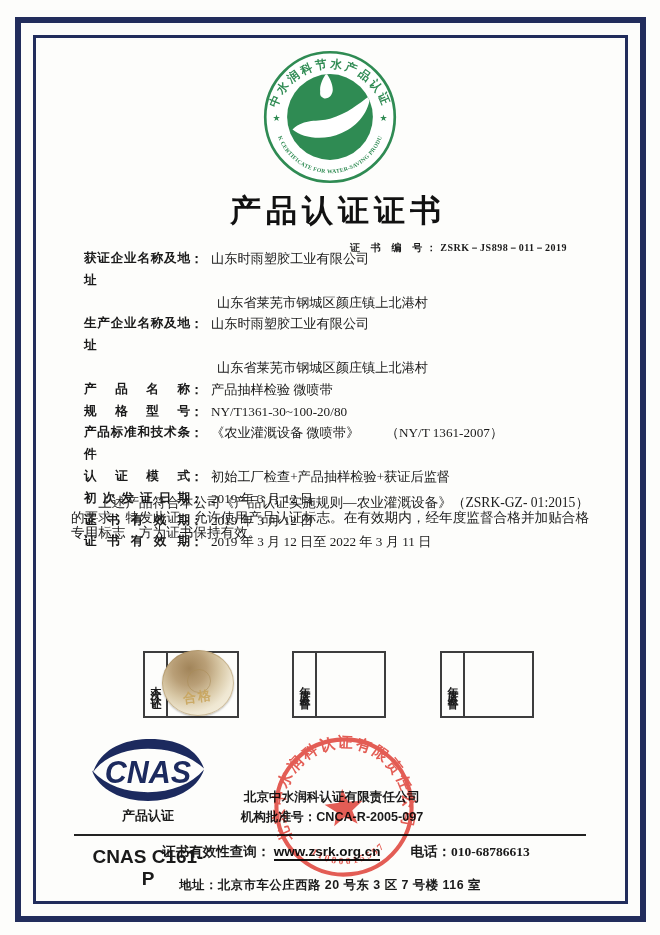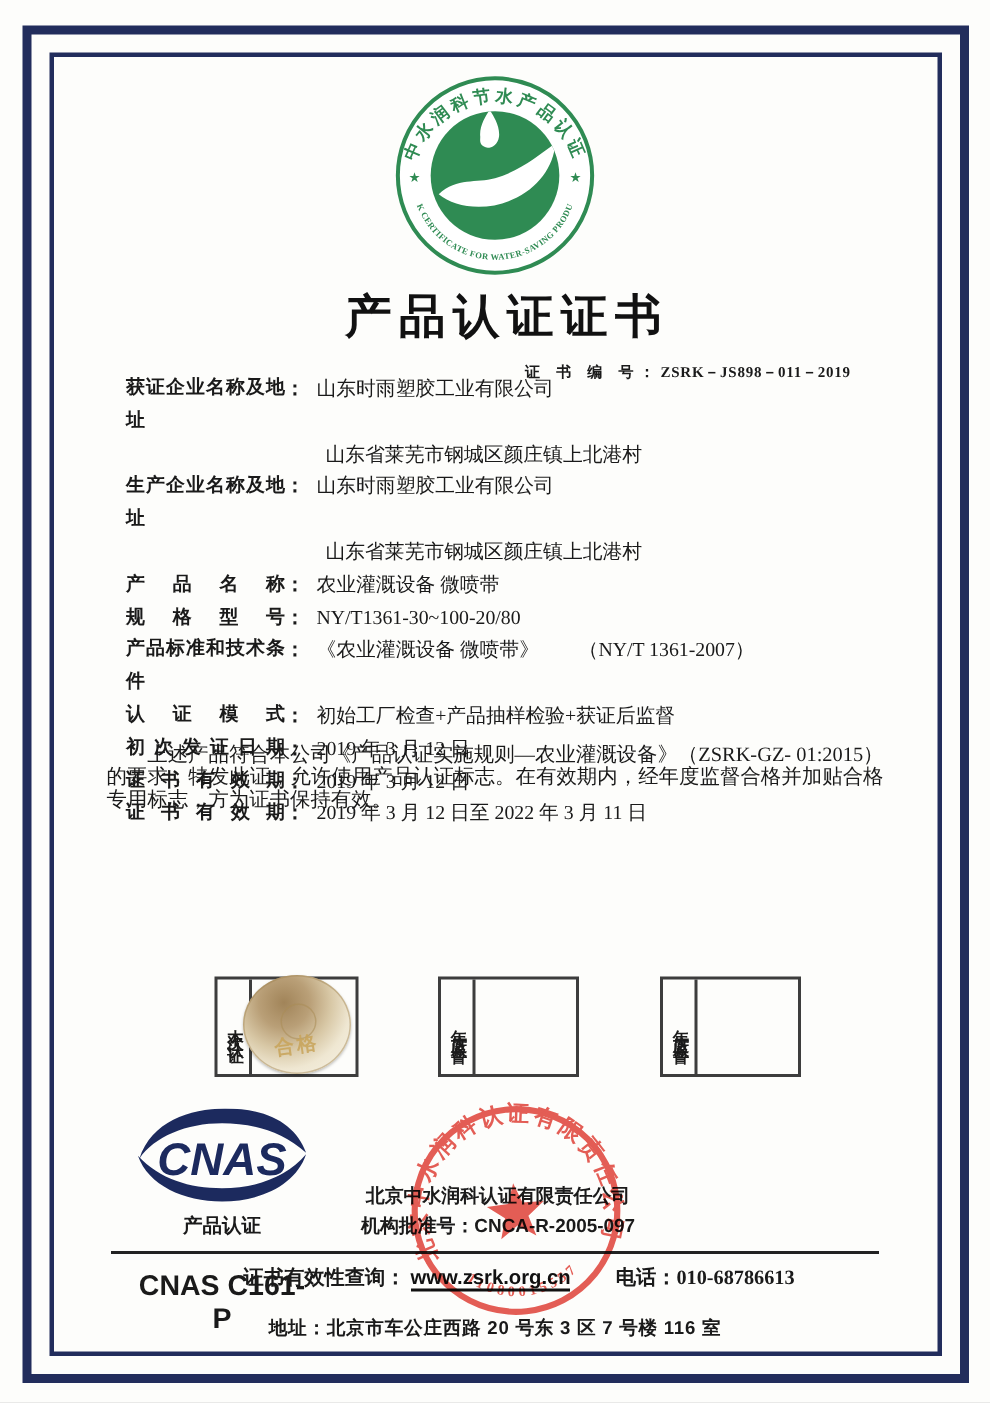--- a/index.html
+++ b/index.html
@@ -118,21 +118,21 @@
         <span class="flabel">生产企业名称及地址</span>
         <span class="fcolon">：</span>
         <span class="fvalue">山东时雨塑胶工业有限公司</span>
       </div>
     <div class="frow cont">
         <span class="fvalue">山东省莱芜市钢城区颜庄镇上北港村</span>
       </div>
     <div class="frow">
         <span class="flabel">产品名称</span>
         <span class="fcolon">：</span>
-        <span class="fvalue">农业灌溉设备 微喷带</span>
+        <span class="fvalue">产品抽样检验 微喷带</span>
       </div>
     <div class="frow">
         <span class="flabel">规格型号</span>
         <span class="fcolon">：</span>
         <span class="fvalue">NY/T1361-30~100-20/80</span>
       </div>
     <div class="frow">
         <span class="flabel">产品标准和技术条件</span>
         <span class="fcolon">：</span>
         <span class="fvalue">《农业灌溉设备 微喷带》　　（NY/T 1361-2007）</span>

